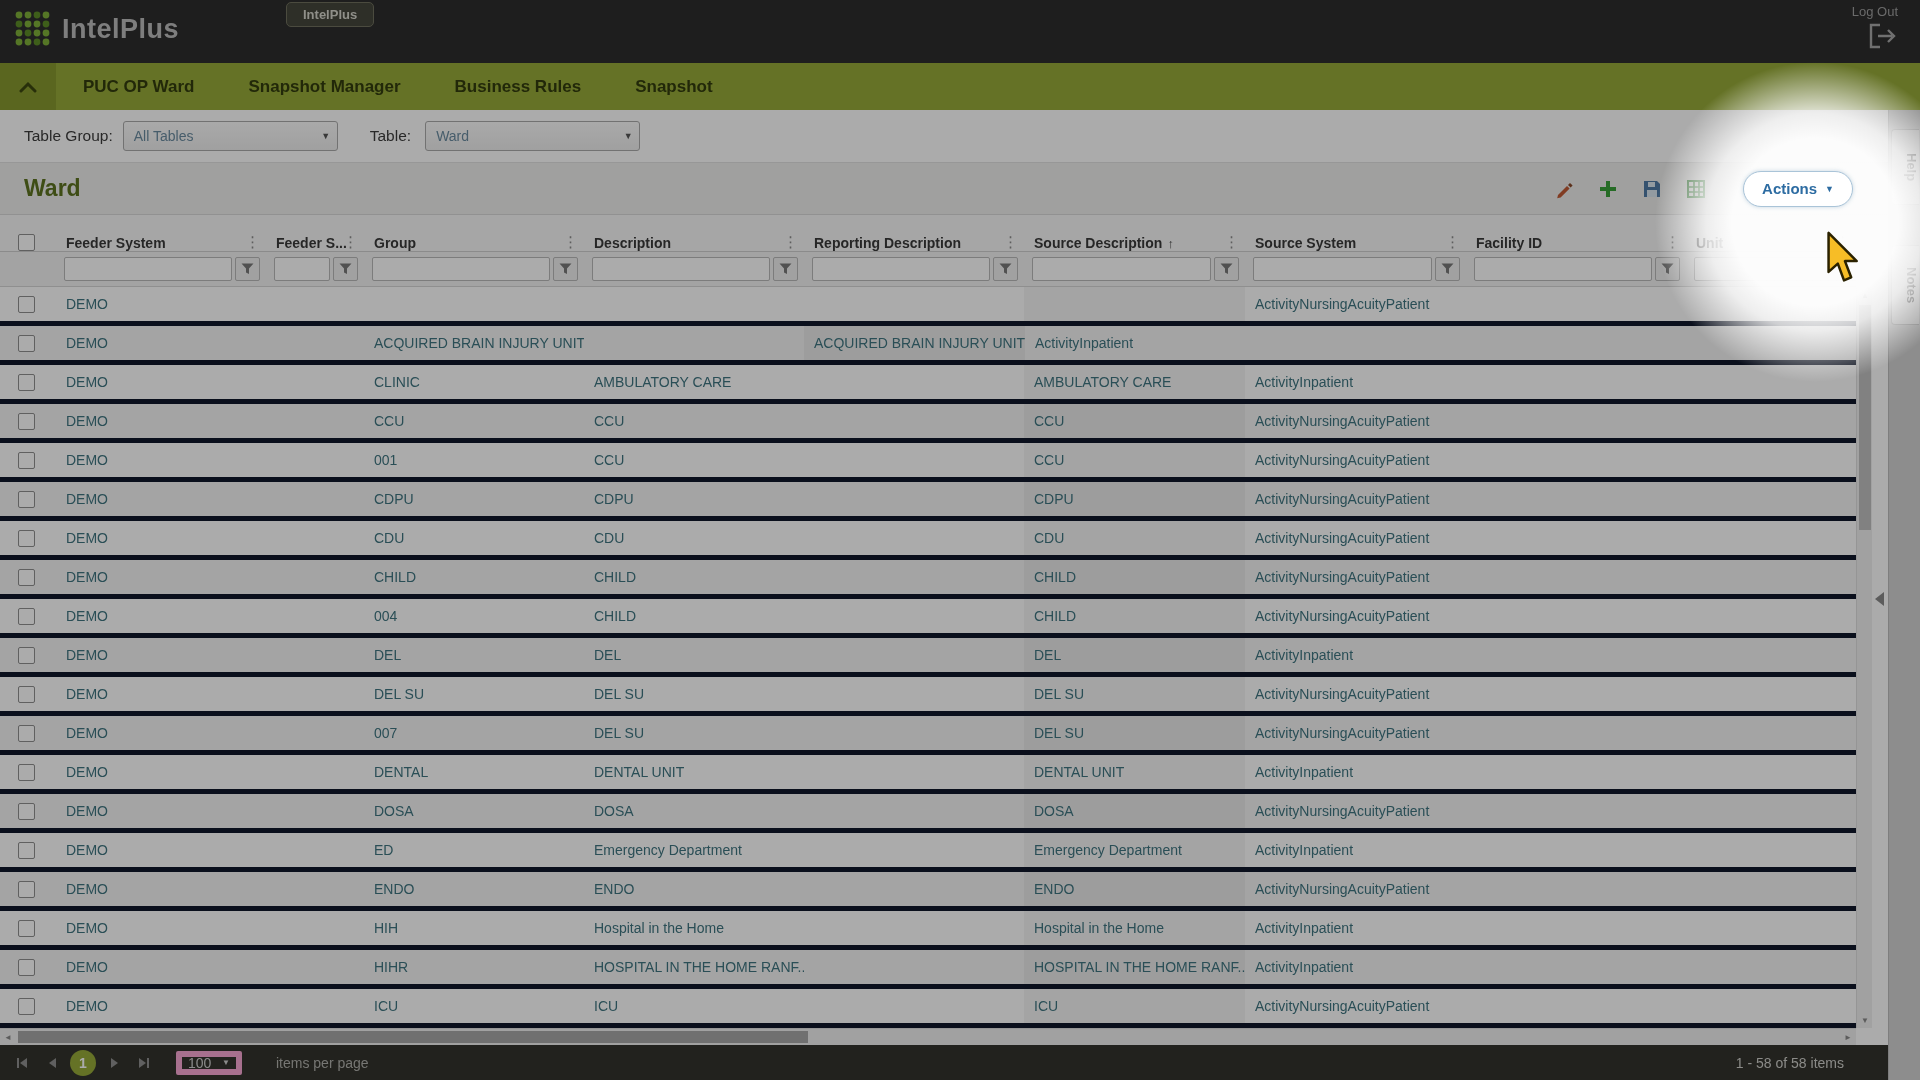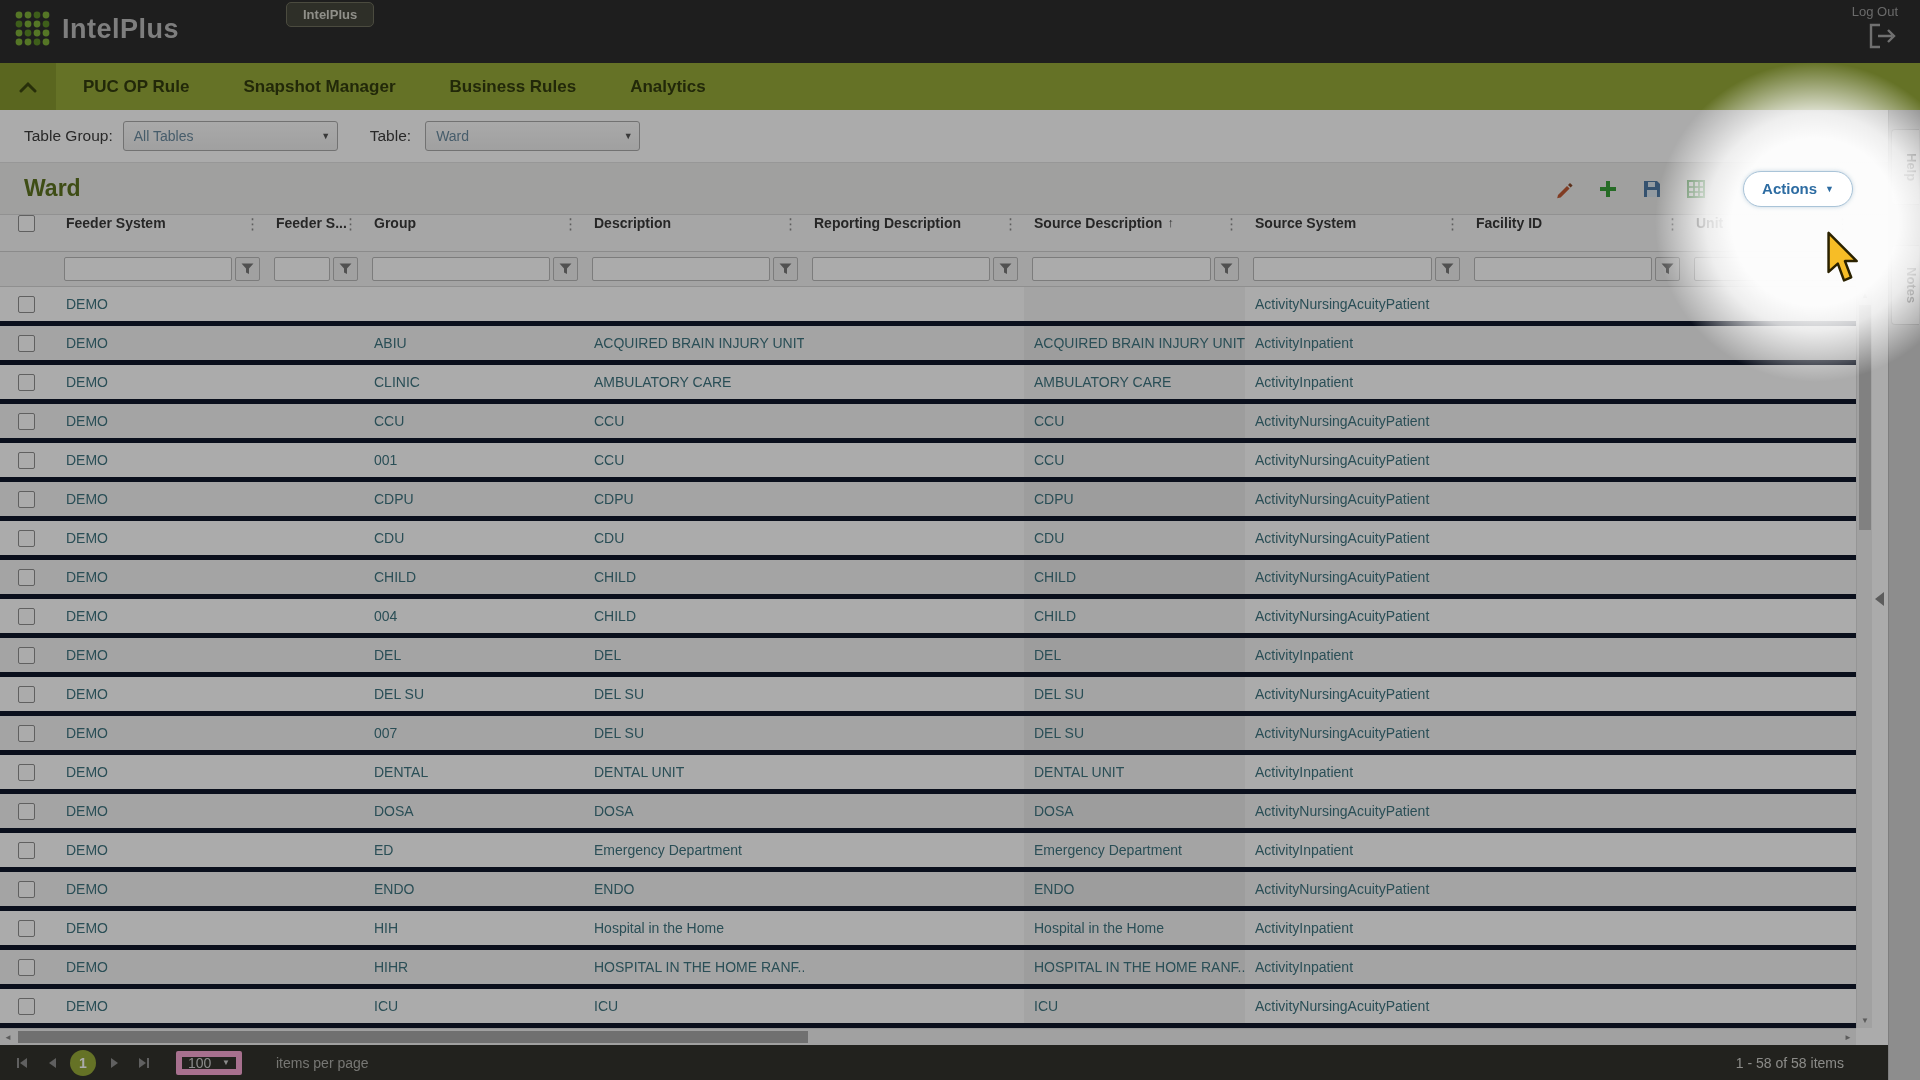--- a/index.html
+++ b/index.html
@@ -35,21 +35,21 @@
   .ward-band{position:absolute;top:53px;left:0;right:0;height:52px;background:#efefed;border-bottom:1px solid #d8d8d8;display:flex;align-items:center;padding:0 35px 0 24px}
   .ward-title{font-size:23px;font-weight:bold;color:#5d7320}
   .band-actions{margin-left:auto;display:flex;align-items:center;gap:22px}
   .icon-btn{width:22px;height:22px;display:flex;align-items:center;justify-content:center;cursor:pointer}
   .actions-btn{position:relative;z-index:60;margin-left:14px;height:36px;padding:0 18px;border-radius:18px;background:#fff;border:1px solid #aac4d8;color:#2d6ca2;font-size:15px;font-weight:bold;display:flex;align-items:center;gap:8px;cursor:pointer;box-shadow:0 0 4px rgba(120,160,190,.4)}
   .actions-caret{font-size:9px}
 
   
   .grid{position:absolute;top:105px;left:0;width:1856px;bottom:35px;overflow:hidden;background:#fff}
   .grid-header{position:absolute;top:0;left:0;right:0;height:37px;display:flex;background:#f8f8f8;border-bottom:1px solid #cfcfcf}
-  .hcell{position:relative;display:flex;align-items:flex-start;padding:0 22px 0 10px;font-size:14px;font-weight:bold;color:#3a3a3a;white-space:nowrap;overflow:hidden;flex:none}
+  .hcell{position:relative;display:flex;align-items:flex-end;padding:0 22px 0 10px;font-size:14px;font-weight:bold;color:#3a3a3a;white-space:nowrap;overflow:hidden;flex:none}
   .kebab{position:absolute;right:6px;color:#8c8c8c;font-size:15px;cursor:pointer;font-weight:normal}
   .sorticon{margin-left:5px;font-size:13px;color:#444}
   .grid-filter{position:absolute;top:37px;left:0;right:0;height:35px;display:flex;background:#f3f3f3;border-bottom:1px solid #d6d6d6}
   .fcell{display:flex;align-items:center;padding:0 6px 0 8px;gap:3px;flex:none}
   .finput{flex:1;min-width:10px;height:24px;border:1px solid #b9b9b9;border-radius:2px;background:#fff;outline:none;font-family:inherit}
   .fbtn{width:25px;height:24px;border:1px solid #b9b9b9;border-radius:2px;background:#f1f1f1;display:flex;align-items:center;justify-content:center;cursor:pointer;flex:none}
   .grid-body{position:absolute;top:72px;left:0;right:0;bottom:17px;overflow:hidden}
   .grow{display:flex;height:39px;border-bottom:5px solid #0f172a;background:#fff}
   .grow.alt{background:#f5f5f5}
   .gcell{display:flex;align-items:center;padding:0 10px;font-size:14px;color:#3f7580;white-space:nowrap;overflow:hidden;flex:none}
@@ -136,24 +136,24 @@
     </div>
   </header>
 
   <nav class="navbar">
     <div class="nav-collapse">
       <svg width="18" height="12" viewBox="0 0 18 12">
         <path d="M2 10 L9 3 L16 10" fill="none" stroke="#3c470f" stroke-width="3" stroke-linecap="round"></path>
       </svg>
     </div>
     <div class="nav-tabs">
-        <div class="nav-tab">PUC OP Rule</div>
+        <div class="nav-tab">PUC OP Ward</div>
         <div class="nav-tab">Snapshot Manager</div>
         <div class="nav-tab">Business Rules</div>
-        <div class="nav-tab">Analytics</div>
+        <div class="nav-tab">Snapshot</div>
       </div>
   </nav>
 
   <div class="content">
 
     <div class="toolbar-row">
       <span class="tb-label">Table Group:</span>
       <div class="combo group">
         <span class="combo-val">All Tables</span>
         <span class="combo-caret">▼</span>
@@ -326,21 +326,20 @@
             <div class="gcell cw-6">ActivityNursingAcuityPatient</div>
             <div class="gcell cw-7"></div>
             <div class="gcell cw-8"></div>
           </div>
           <div class="grow alt">
             <div class="gcell cw-sel">
               <span class="cb"></span>
             </div>
             <div class="gcell cw-0">DEMO</div>
             <div class="gcell cw-1"></div>
-            <div class="gcell cw-2">ABIU</div>
             <div class="gcell cw-3">ACQUIRED BRAIN INJURY UNIT</div>
             <div class="gcell cw-4"></div>
             <div class="gcell cw-5 sorted">ACQUIRED BRAIN INJURY UNIT</div>
             <div class="gcell cw-6">ActivityInpatient</div>
             <div class="gcell cw-7"></div>
             <div class="gcell cw-8"></div>
           </div>
           <div class="grow">
             <div class="gcell cw-sel">
               <span class="cb"></span>

